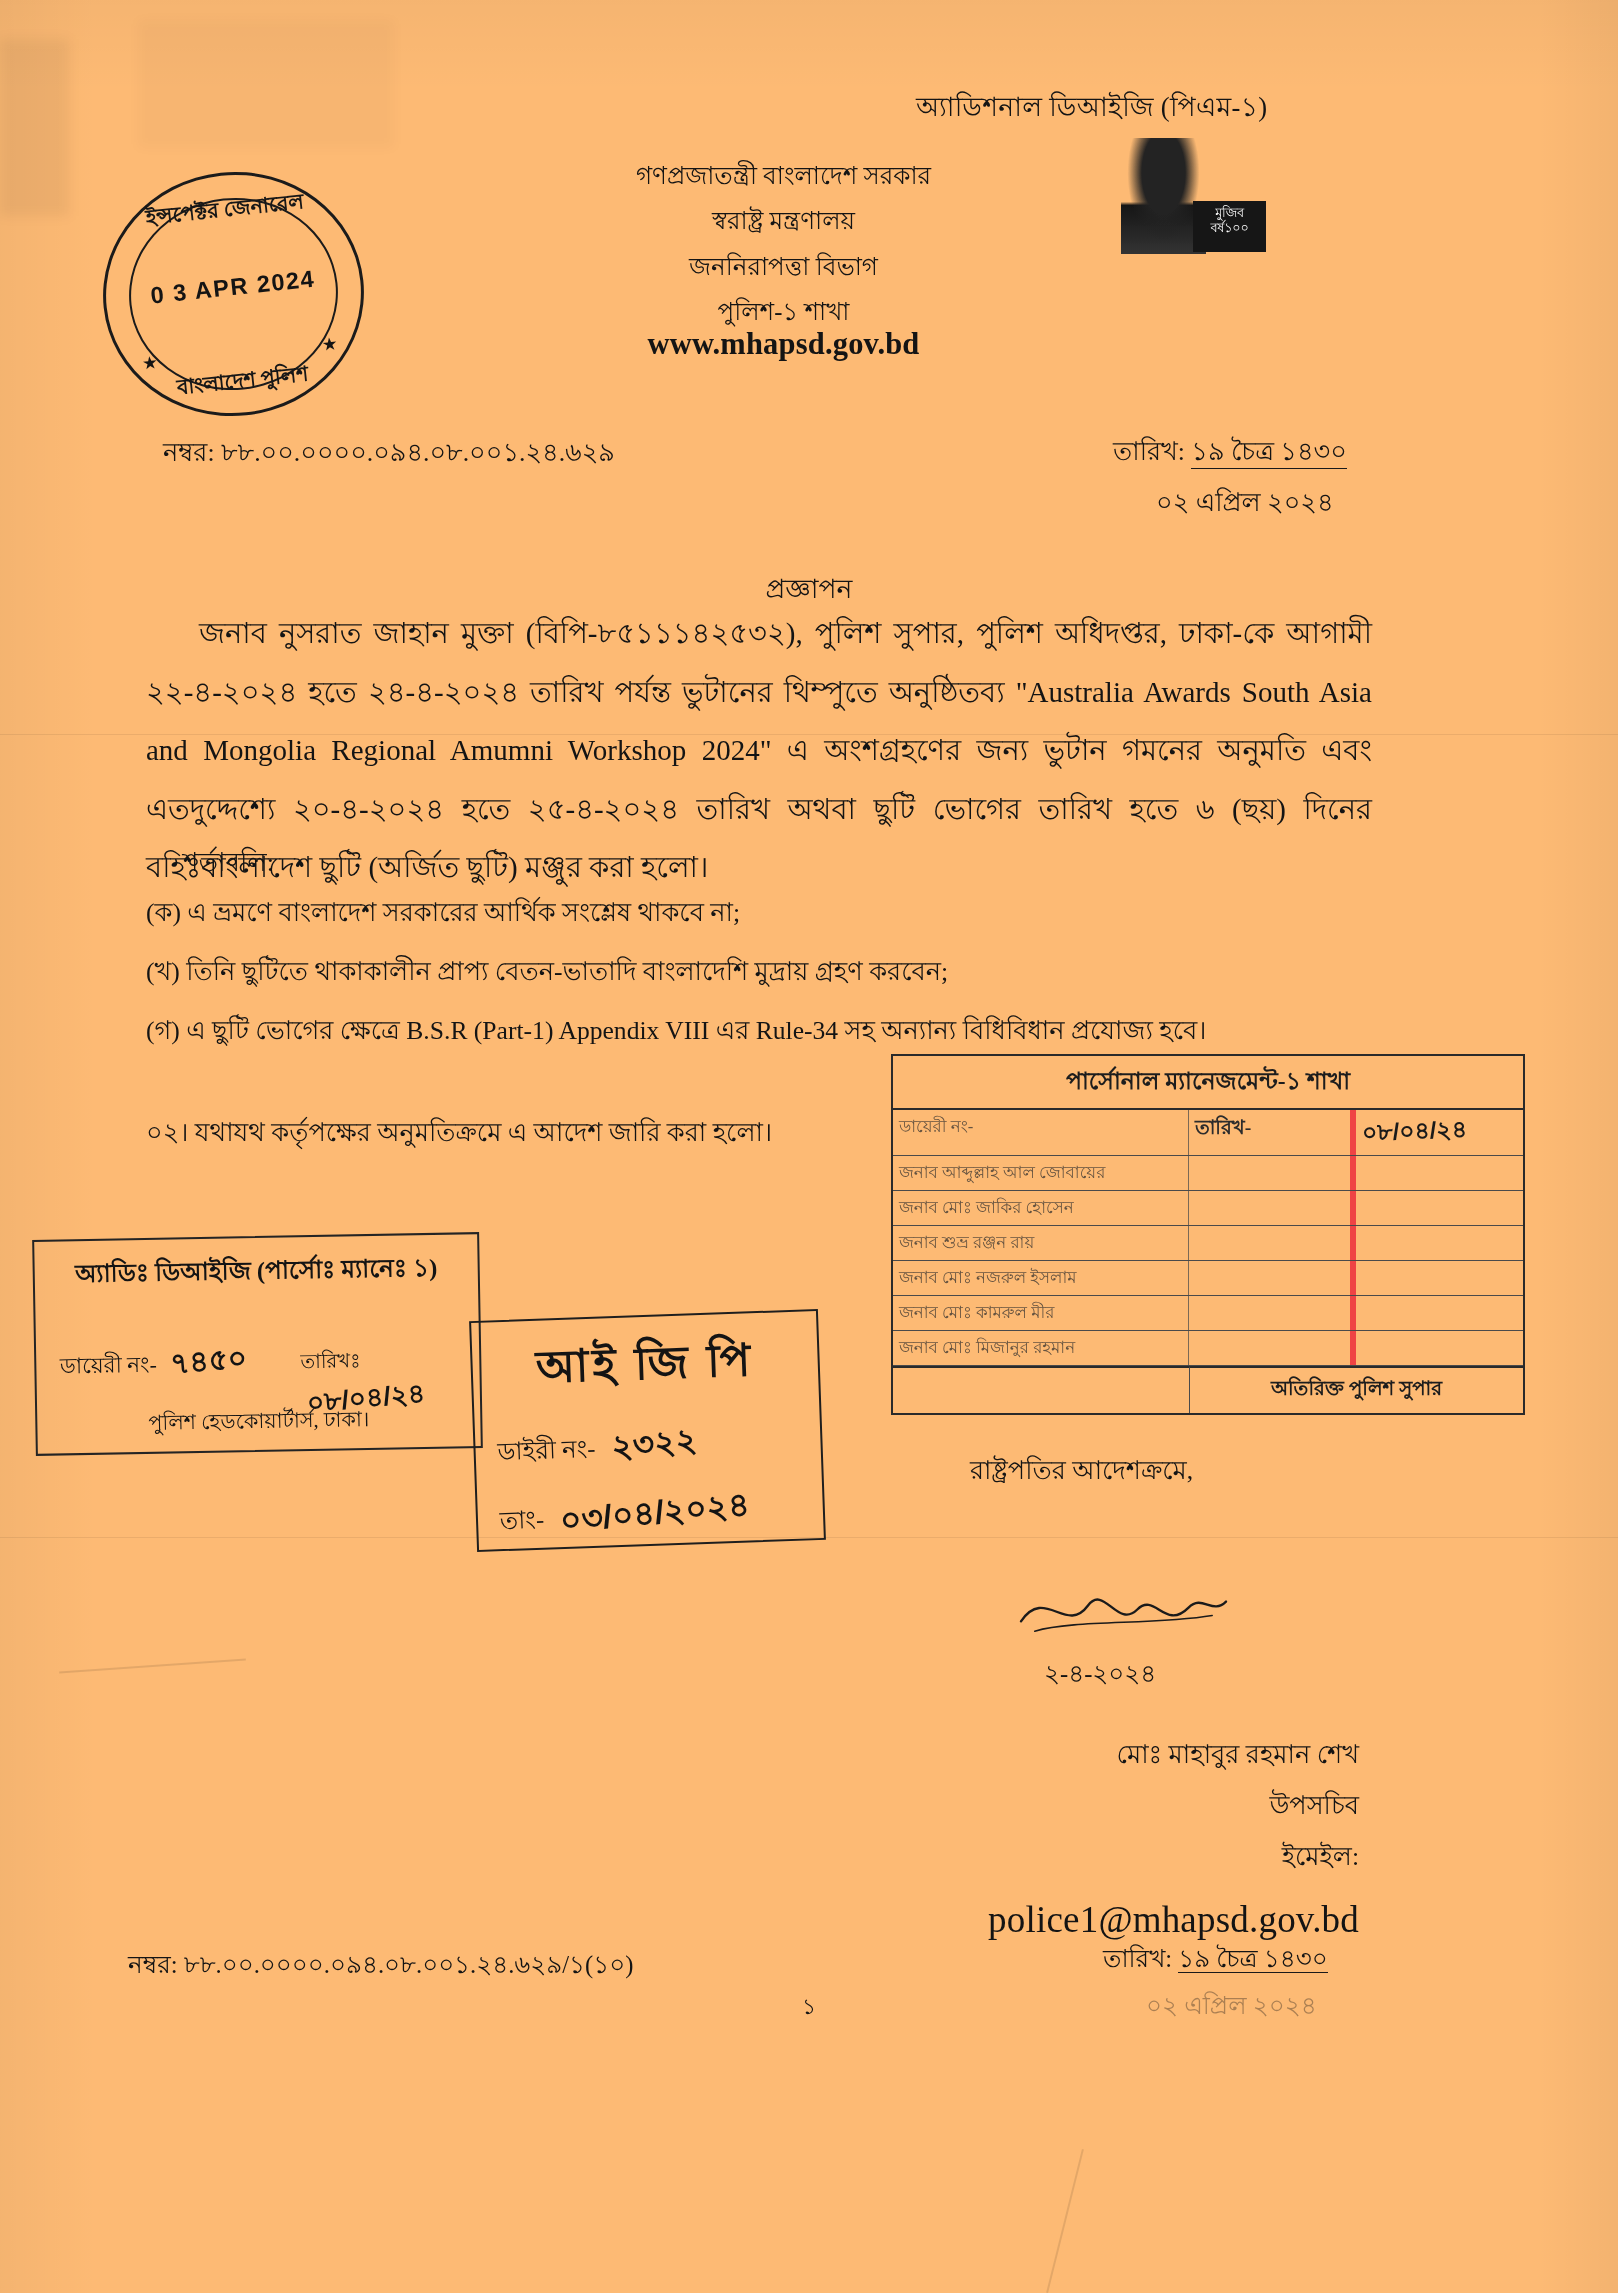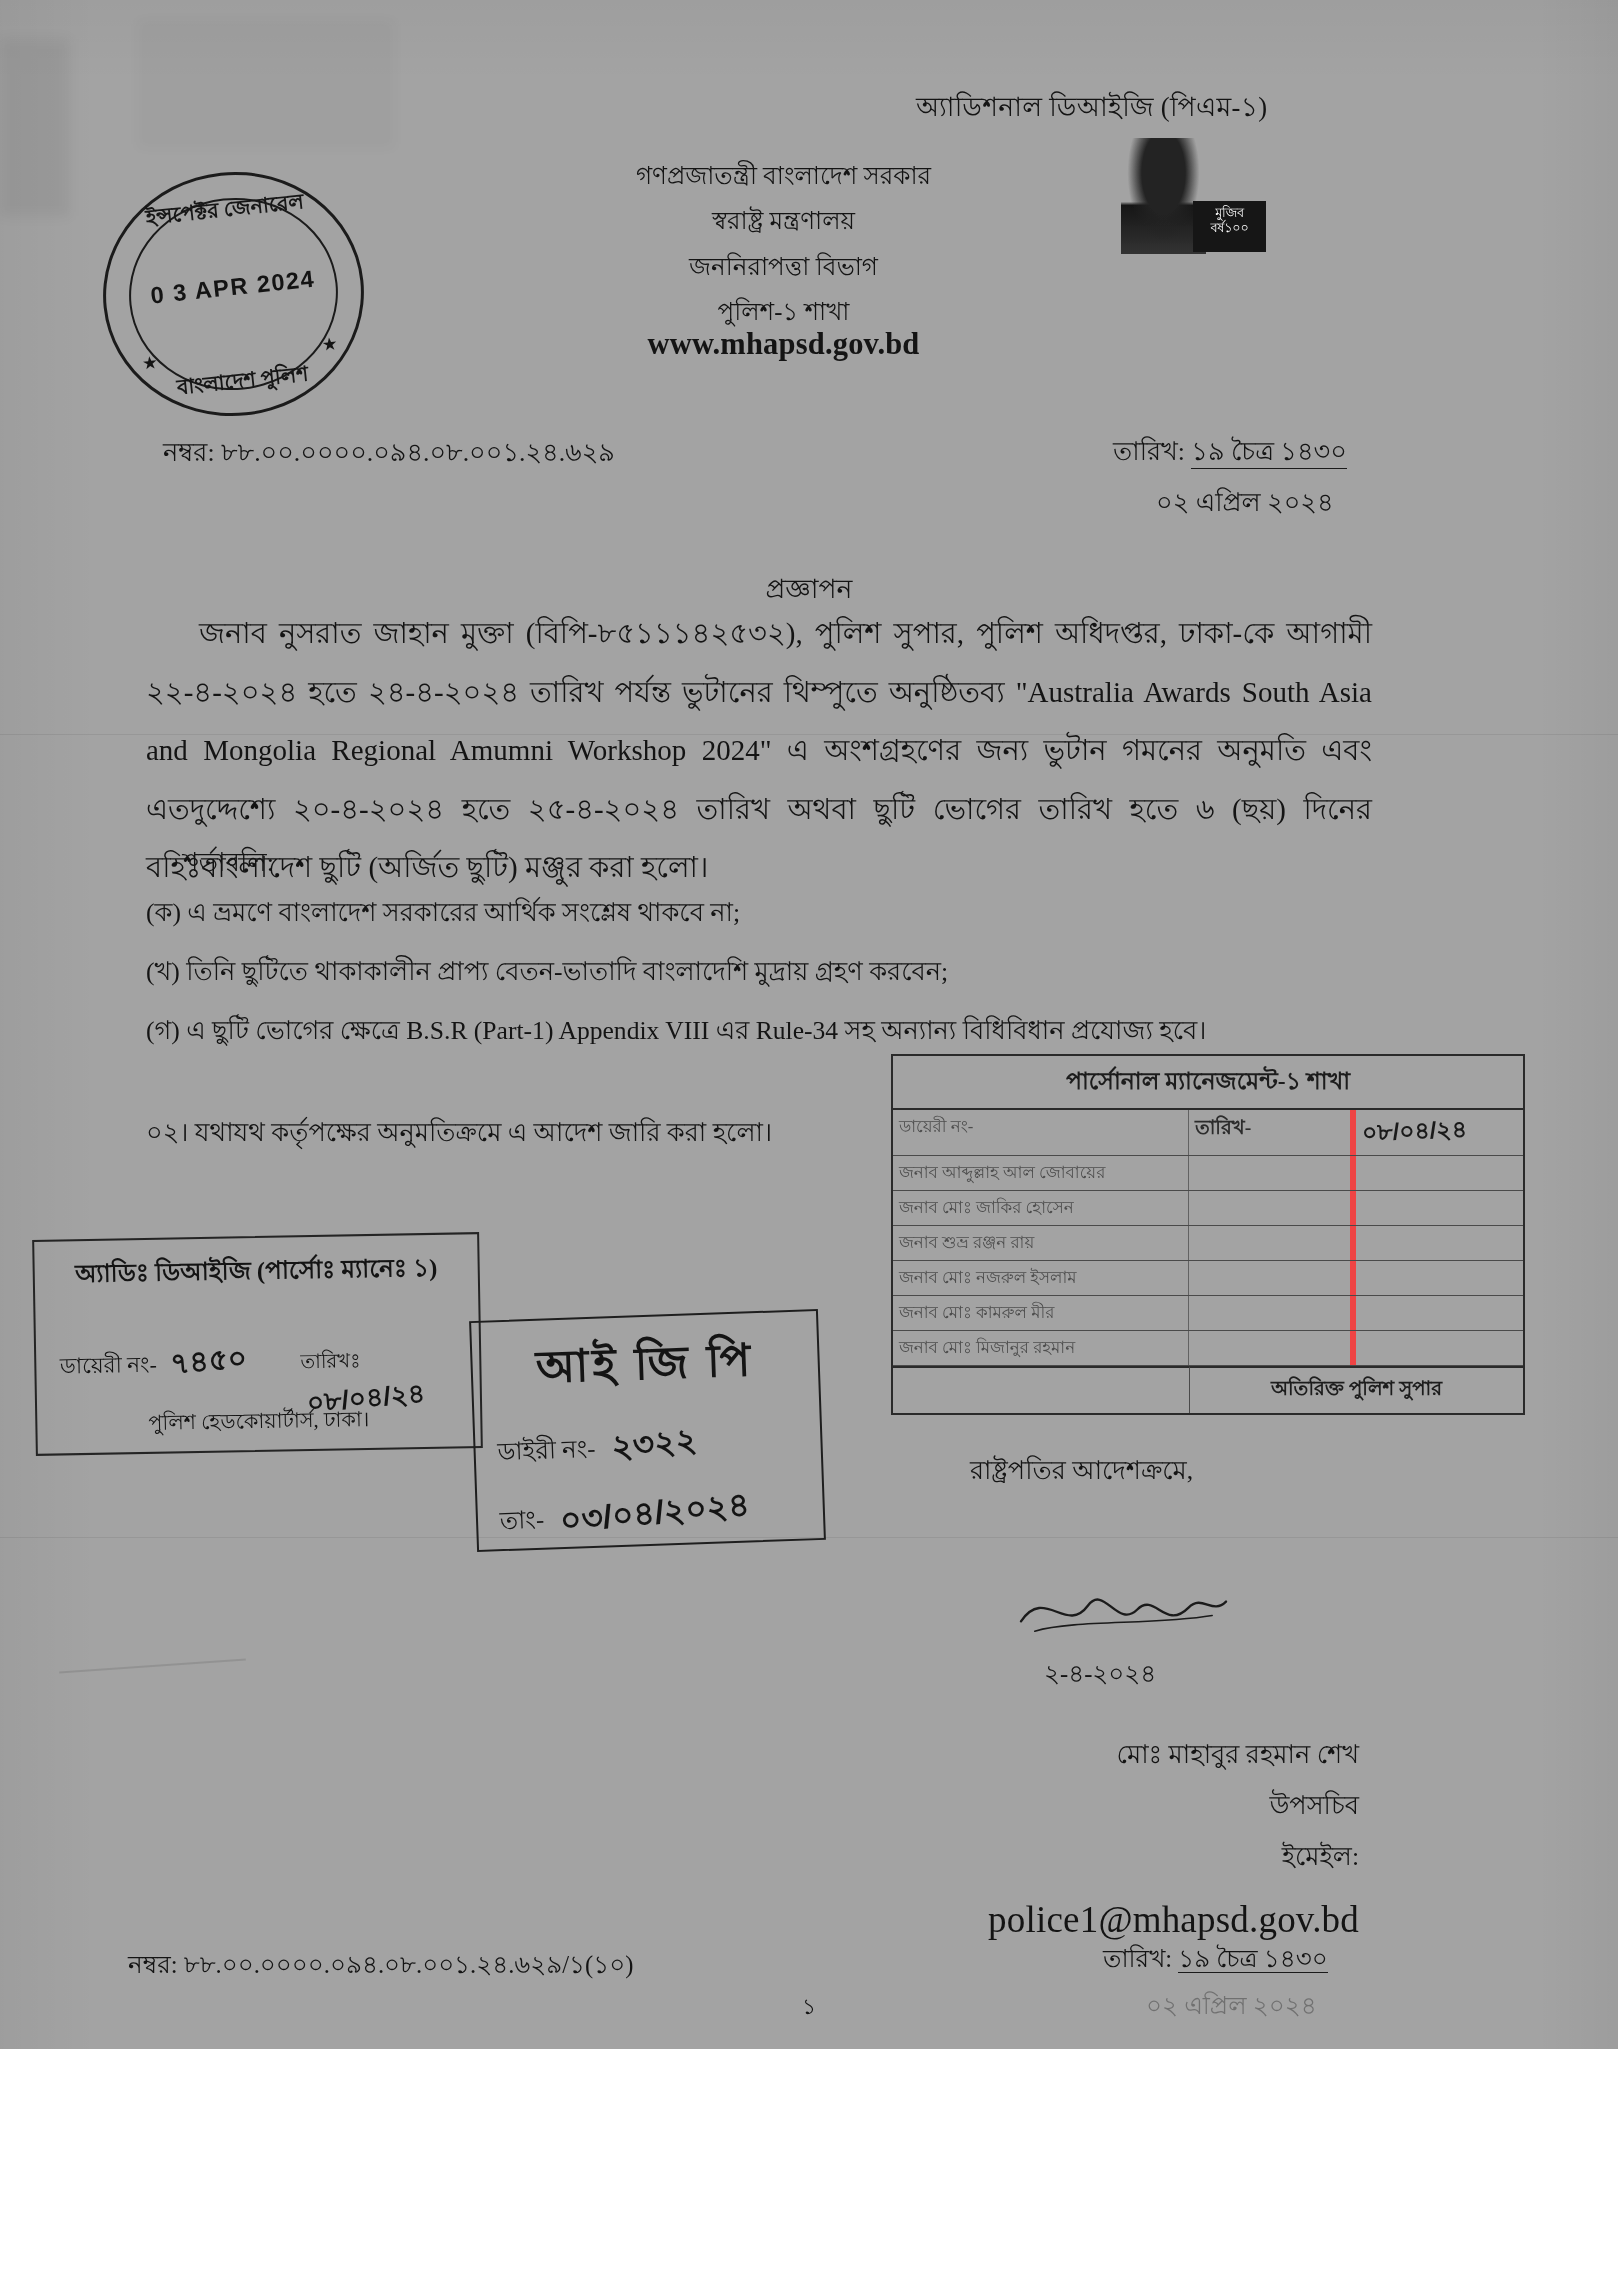--- a/index.html
+++ b/index.html
@@ -7,23 +7,23 @@
     padding: 0;
     background: #ffffff;
   }
   body {
     font-family: "Liberation Serif", serif;
     color: #141414;
   }
   .page {
     position: relative;
     width: 1618px;
-    height: 2049px;
+    height: 2293px;
     margin: 0 auto;
-    background: #a3a3a3;
+    background: #fdba74;
     overflow: hidden;
   }
   
   .scan-noise {
     position: absolute;
     inset: 0;
     background:
       linear-gradient(to right, rgba(0,0,0,0.035), rgba(0,0,0,0) 6%),
       linear-gradient(to bottom, rgba(0,0,0,0.03), rgba(0,0,0,0) 4%),
       linear-gradient(to left, rgba(0,0,0,0.04), rgba(0,0,0,0) 5%);

